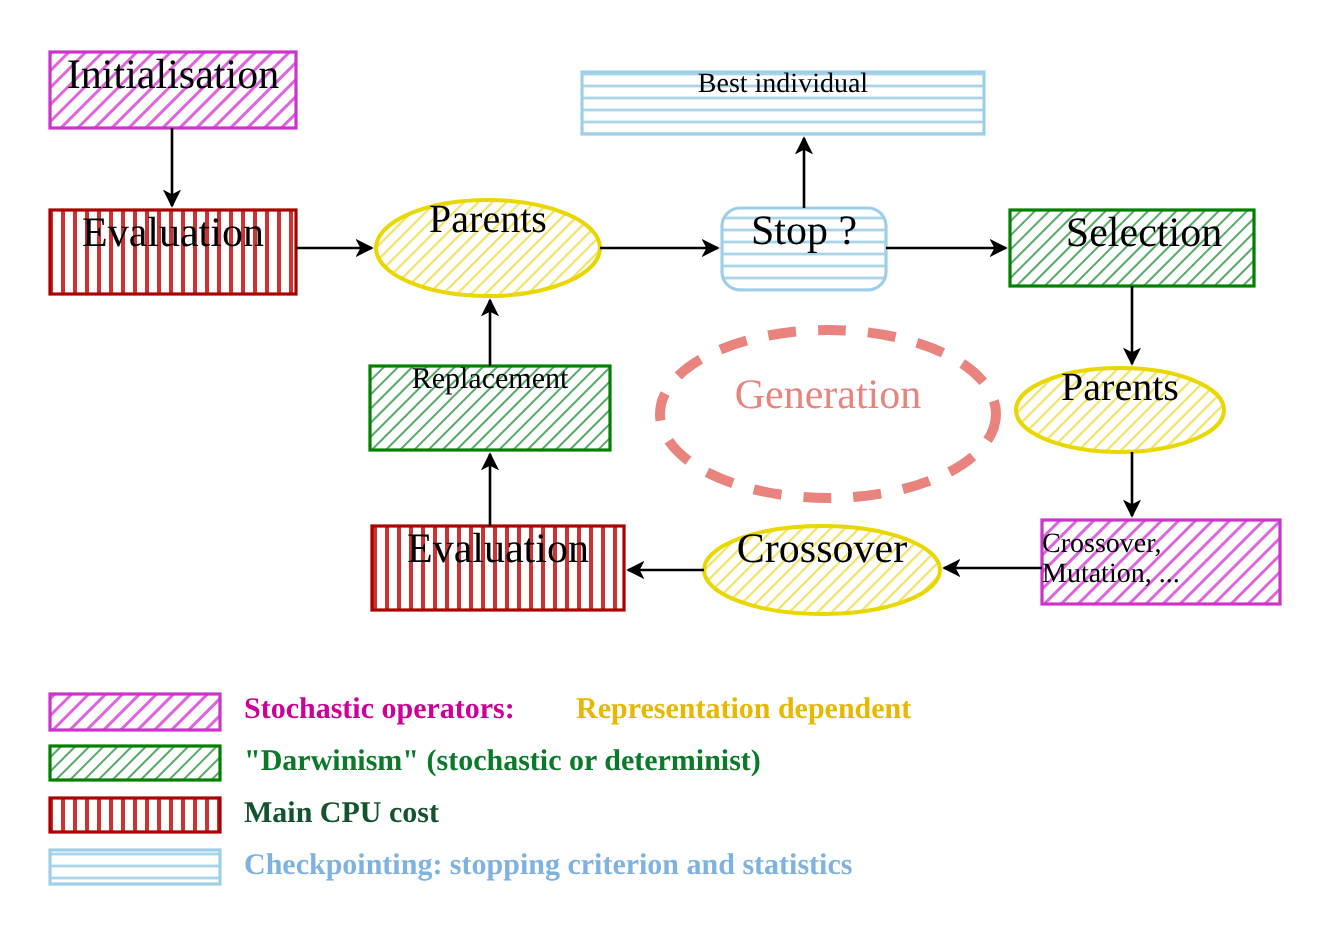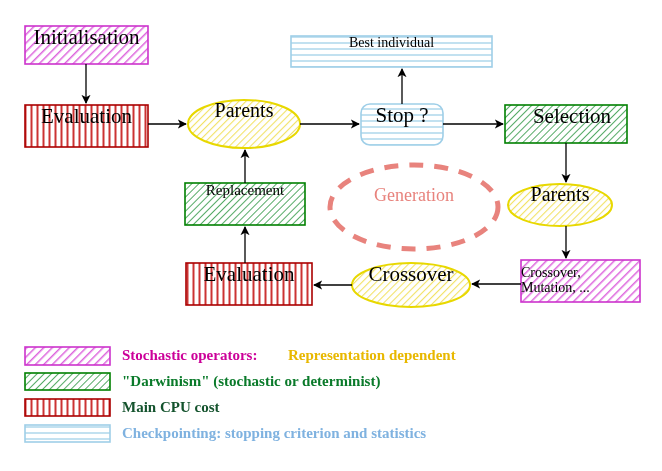--- a/index.html
+++ b/index.html
@@ -137,21 +137,21 @@
 
 <div class="node" style="left:186px;top:263px;width:126px;height:42px;">
   <span class="lbl" style="font-size:21px;">Evaluation</span>
 </div>
 
 <div class="node" style="left:185px;top:183px;width:120px;height:42px;border-radius:15px;">
   <span class="lbl" style="font-size:15px;">Replacement</span>
 </div>
 
 <div class="node" style="left:330px;top:186px;width:168px;height:42px;">
-  <span class="lbl" style="font-size:18px;color:#e8837d;">Generation</span>
+  <span class="lbl" style="font-size:21px;color:#e8837d;">Generation</span>
 </div>
 
 <div class="legend-text lt-a" style="left:122px;top:347px;">Stochastic operators:</div>
 <div class="legend-text lt-a2" style="left:288px;top:347px;text-align:right;">Representation dependent</div>
 
 <div class="legend-text lt-b" style="left:122px;top:373px;">"Darwinism" (stochastic or determinist)</div>
 
 <div class="legend-text lt-c" style="left:122px;top:399px;">Main CPU cost</div>
 
 <div class="legend-text lt-d" style="left:122px;top:425px;">Checkpointing: stopping criterion and statistics</div>

